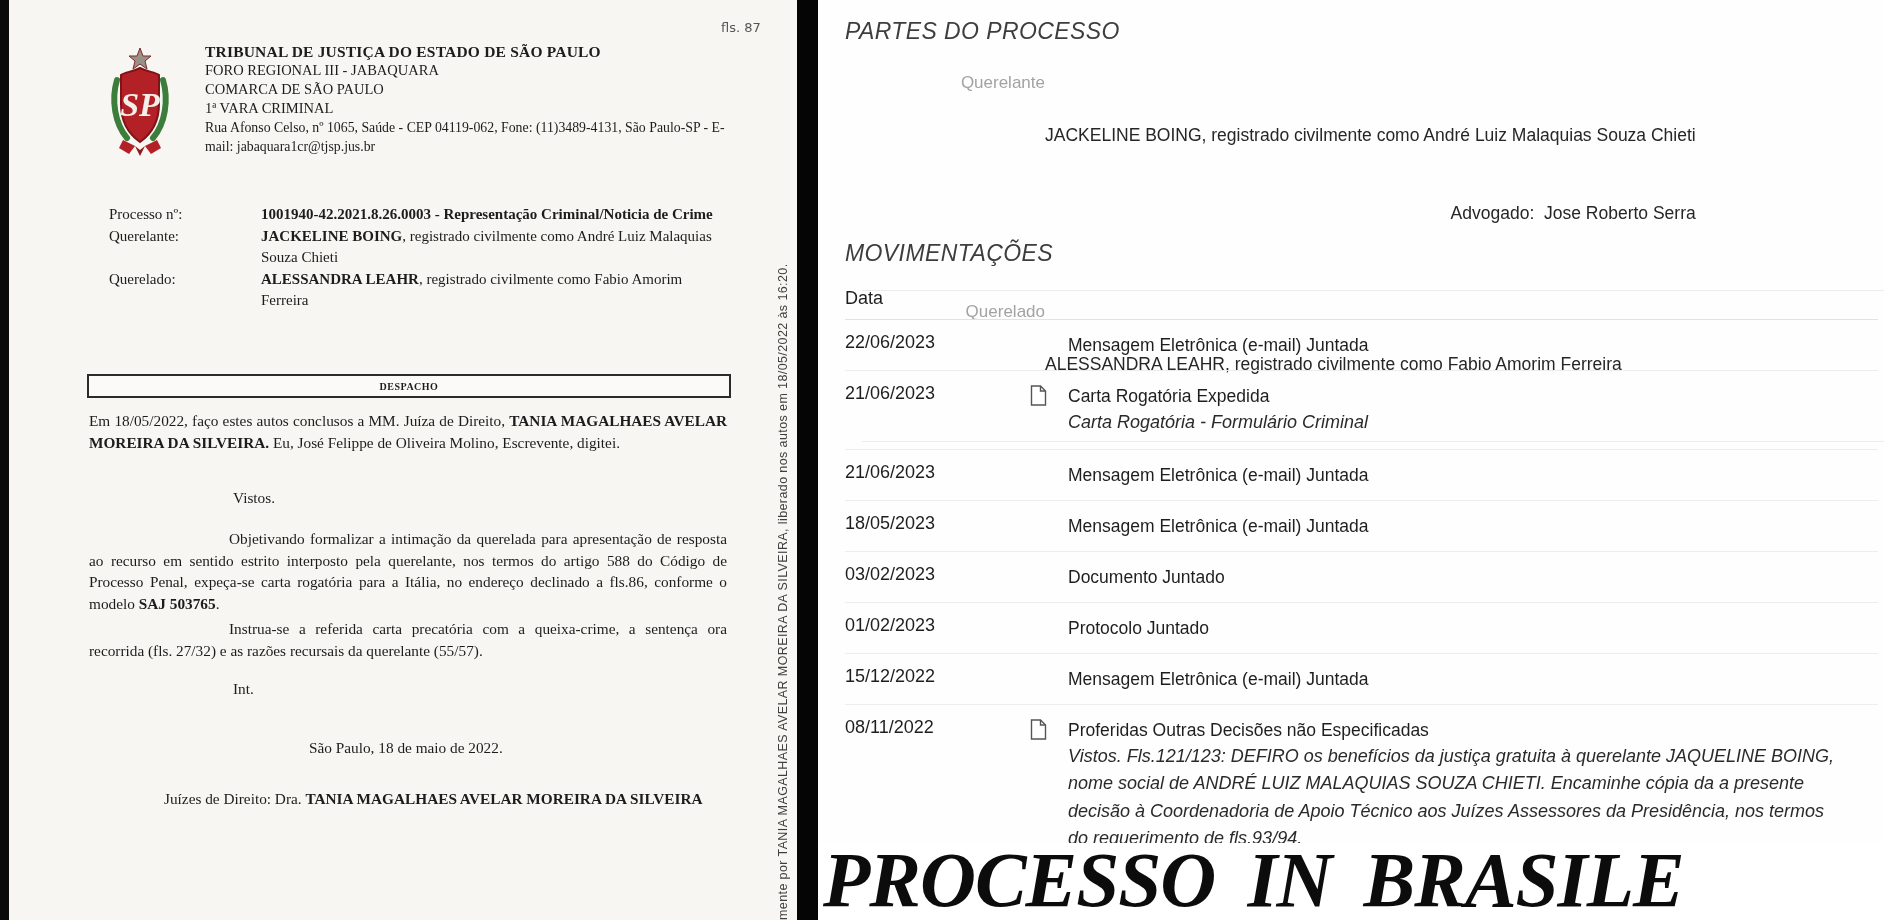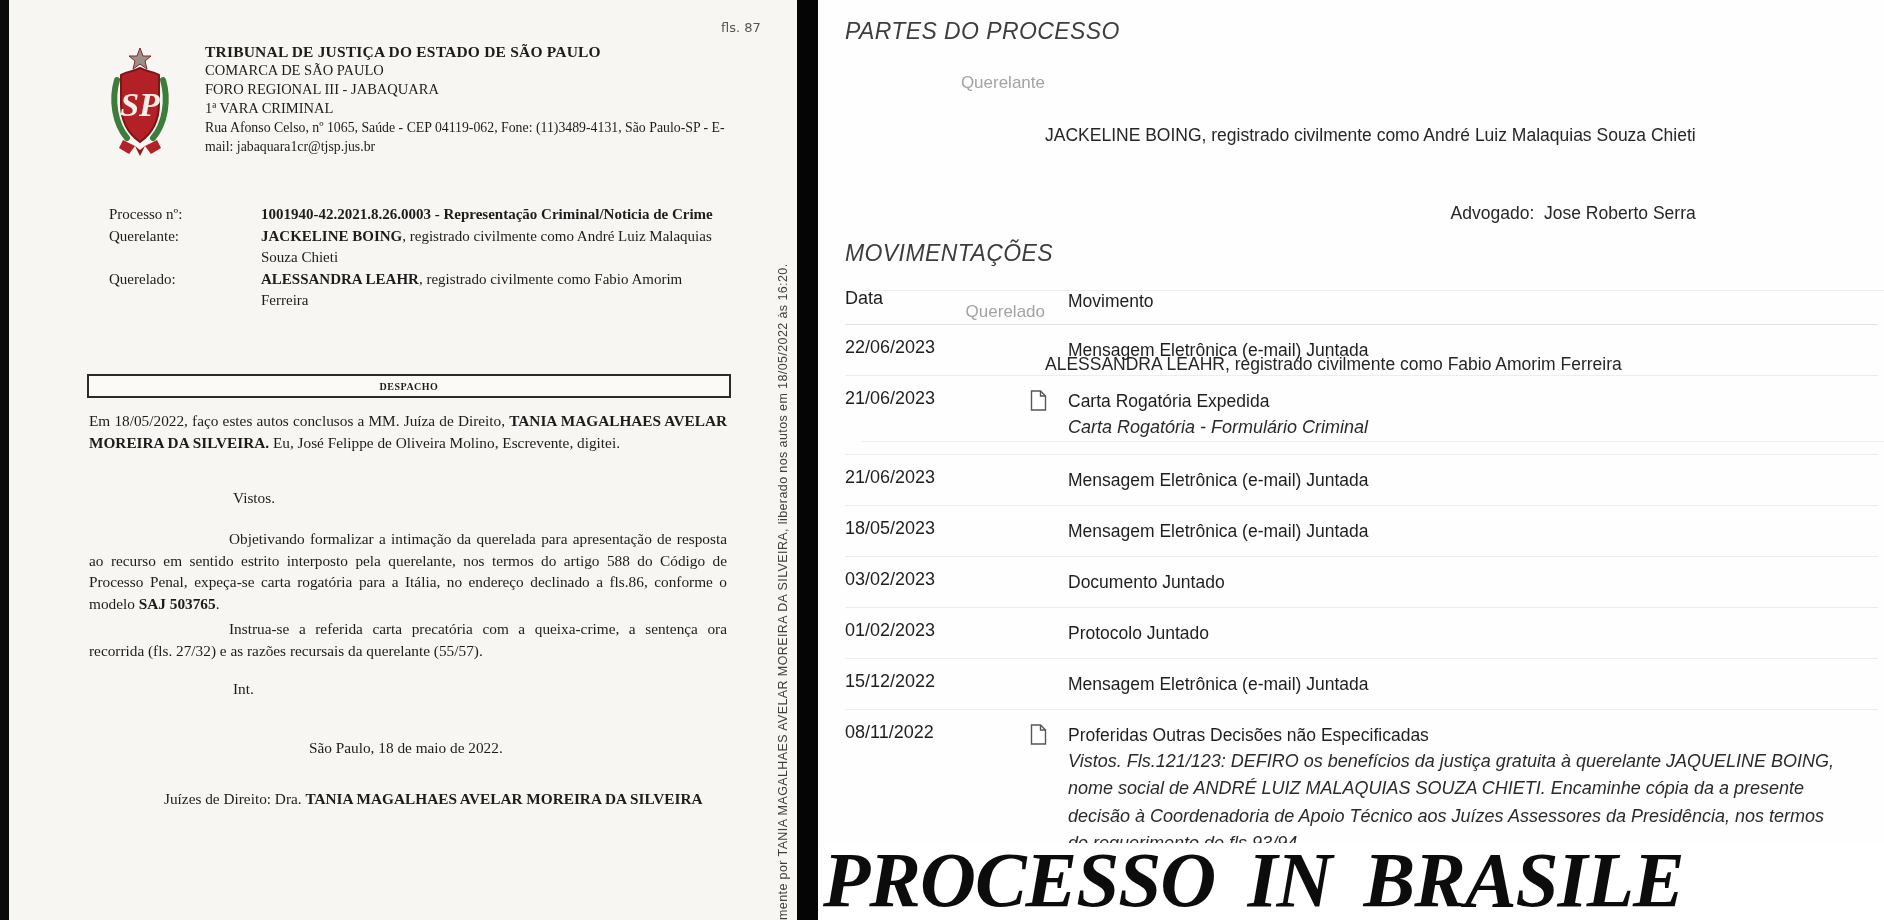--- a/index.html
+++ b/index.html
@@ -83,22 +83,22 @@
       <path d="M54,34 C60,54 56,78 44,92" fill="none" stroke="#3c7d3b" stroke-width="6" stroke-linecap="round"></path>
       <path d="M31,22 C39,26 46,26 50,29 L50,58 C50,78 41,89 31,96 C21,89 12,78 12,58 L12,29 C16,26 23,26 31,22 Z" fill="#b32025" stroke="#7c1418" stroke-width="2"></path>
       <text x="31" y="70" text-anchor="middle" font-family="Liberation Serif,serif" font-style="italic" font-weight="bold" font-size="34" fill="#f4efe8">SP</text>
       <path d="M14,94 L26,100 L20,108 L10,102 Z" fill="#b32025"></path>
       <path d="M48,94 L36,100 L42,108 L52,102 Z" fill="#b32025"></path>
       <path d="M26,100 L31,104 L36,100 L31,110 Z" fill="#8e1a1e"></path>
     </svg>
 
     <div class="letterhead">
       <div class="court-name">TRIBUNAL DE JUSTIÇA DO ESTADO DE SÃO PAULO</div>
+      <div class="lh-line">FORO REGIONAL III - JABAQUARA</div>
       <div class="lh-line">COMARCA DE SÃO PAULO</div>
-      <div class="lh-line">FORO REGIONAL III - JABAQUARA</div>
       <div class="lh-line">1ª VARA CRIMINAL</div>
       <div class="lh-line lh-addr">Rua Afonso Celso, nº 1065, Saúde - CEP 04119-062, Fone: (11)3489-4131, São Paulo-SP - E-mail: jabaquara1cr@tjsp.jus.br</div>
     </div>
 
     <div class="case-grid">
       <div class="lbl">Processo nº:</div>
       <div><b>1001940-42.2021.8.26.0003 - Representação Criminal/Noticia de Crime</b></div>
       <div class="lbl">Querelante:</div>
       <div><b>JACKELINE BOING</b><span>, registrado civilmente como André Luiz Malaquias Souza Chieti</span></div>
       <div class="lbl">Querelado:</div>
@@ -140,21 +140,20 @@
         </div>
       </div>
     </div>
 
     <h1 class="sec-title mov-title">MOVIMENTAÇÕES</h1>
 
     <div class="mov-table">
       <div class="mov-head">
         <div class="col-date">Data</div>
         <div class="icon-slot"></div>
-        <div class="col-mov">Movimento</div>
       </div>
 
       <div class="mov-row">
         <div class="col-date">22/06/2023</div>
         <div class="icon-slot"></div>
         <div class="col-mov">Mensagem Eletrônica (e-mail) Juntada</div>
       </div>
 
       <div class="mov-row">
         <div class="col-date">21/06/2023</div>

